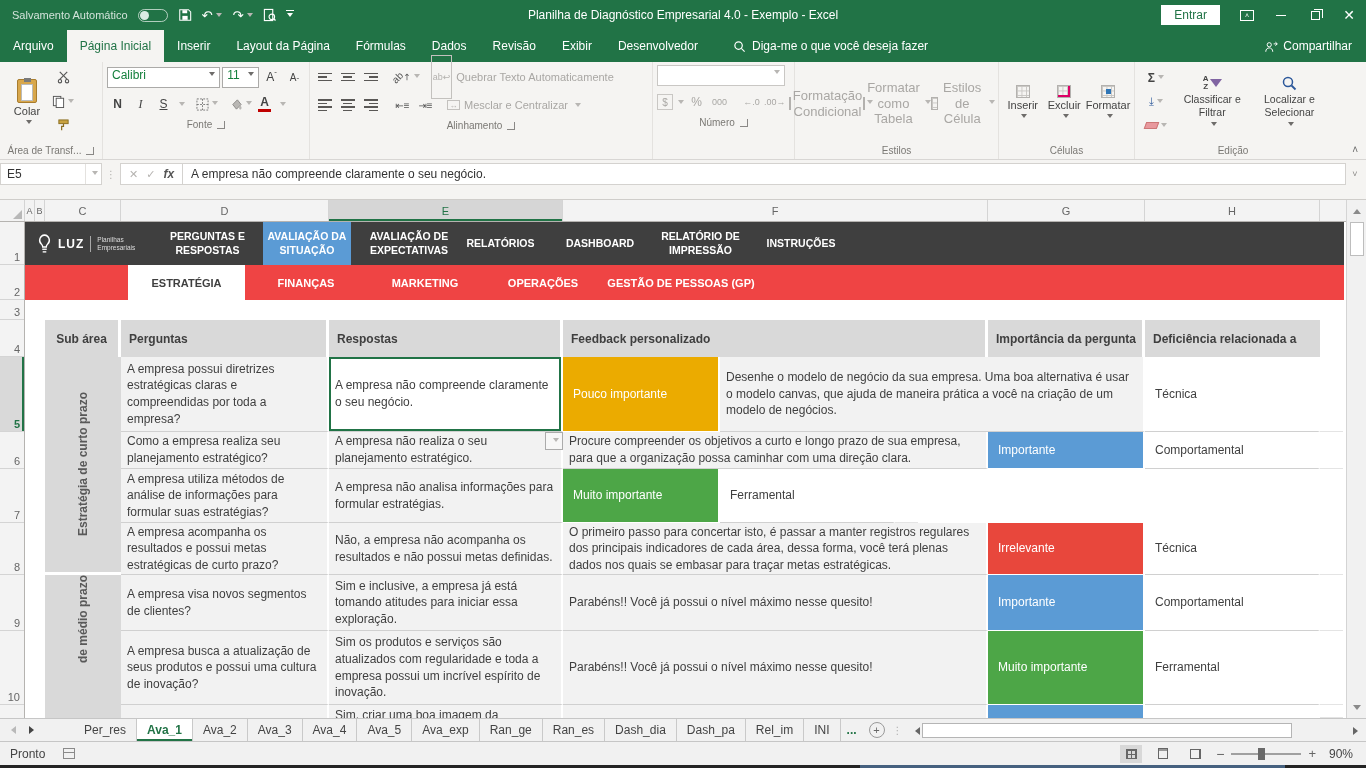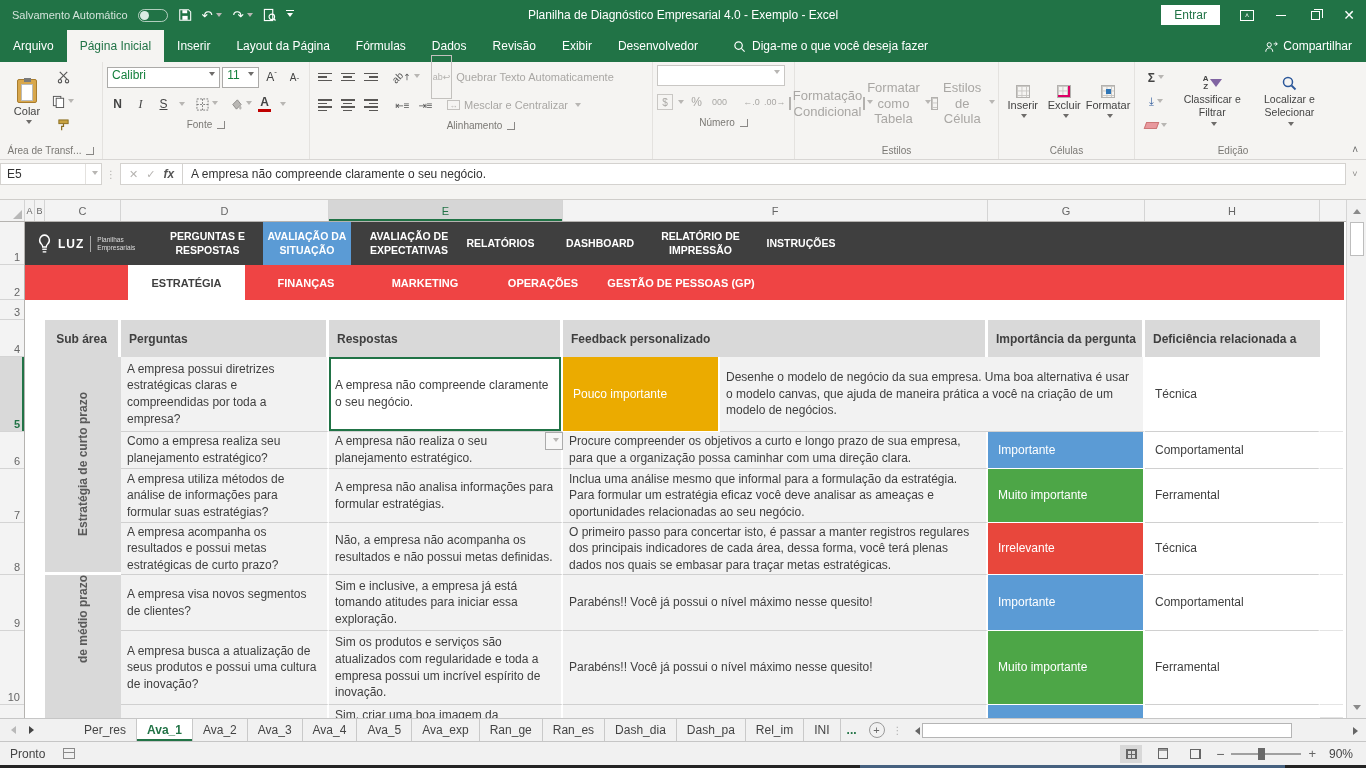--- a/index.html
+++ b/index.html
@@ -614,21 +614,20 @@
             <span class="td" style="width:234px">A empresa não realiza o seu planejamento estratégico.</span>
             <span class="td" style="width:425px">Procure compreender os objetivos a curto e longo prazo de sua empresa, para que a organização possa caminhar com uma direção clara.</span>
             <span class="td imp" style="width: 157px; background: rgb(91, 155, 213);">Importante</span>
             <span class="td white" style="width:175px">Comportamental</span>
             <span class="fill"></span>
           </div>
 
           <div class="trow" style="height:54px">
             <span class="td" style="width:208px">A empresa utiliza métodos de análise de informações para formular suas estratégias?</span>
             <span class="td" style="width:234px">A empresa não analisa informações para formular estratégias.</span>
-            <span class="td" style="width:425px">Inclua uma análise mesmo que informal para a formulação da estratégia. Para formular um estratégia eficaz você deve analisar as ameaças e oportunidades relacionadas ao seu negócio.</span>
             <span class="td imp" style="width: 157px; background: rgb(77, 166, 71);">Muito importante</span>
             <span class="td white" style="width:175px">Ferramental</span>
             <span class="fill"></span>
           </div>
 
           <div class="trow" style="height:52px">
             <span class="td" style="width:208px">A empresa acompanha os resultados e possui metas estratégicas de curto prazo?</span>
             <span class="td" style="width:234px">Não, a empresa não acompanha os resultados e não possui metas definidas.</span>
             <span class="td" style="width:425px">O primeiro passo para concertar isto, é passar a manter registros regulares dos principais indicadores de cada área, dessa forma, você terá plenas dados nos quais se embasar para traçar metas estratégicas.</span>
             <span class="td imp" style="width: 157px; background: rgb(232, 71, 60);">Irrelevante</span>

